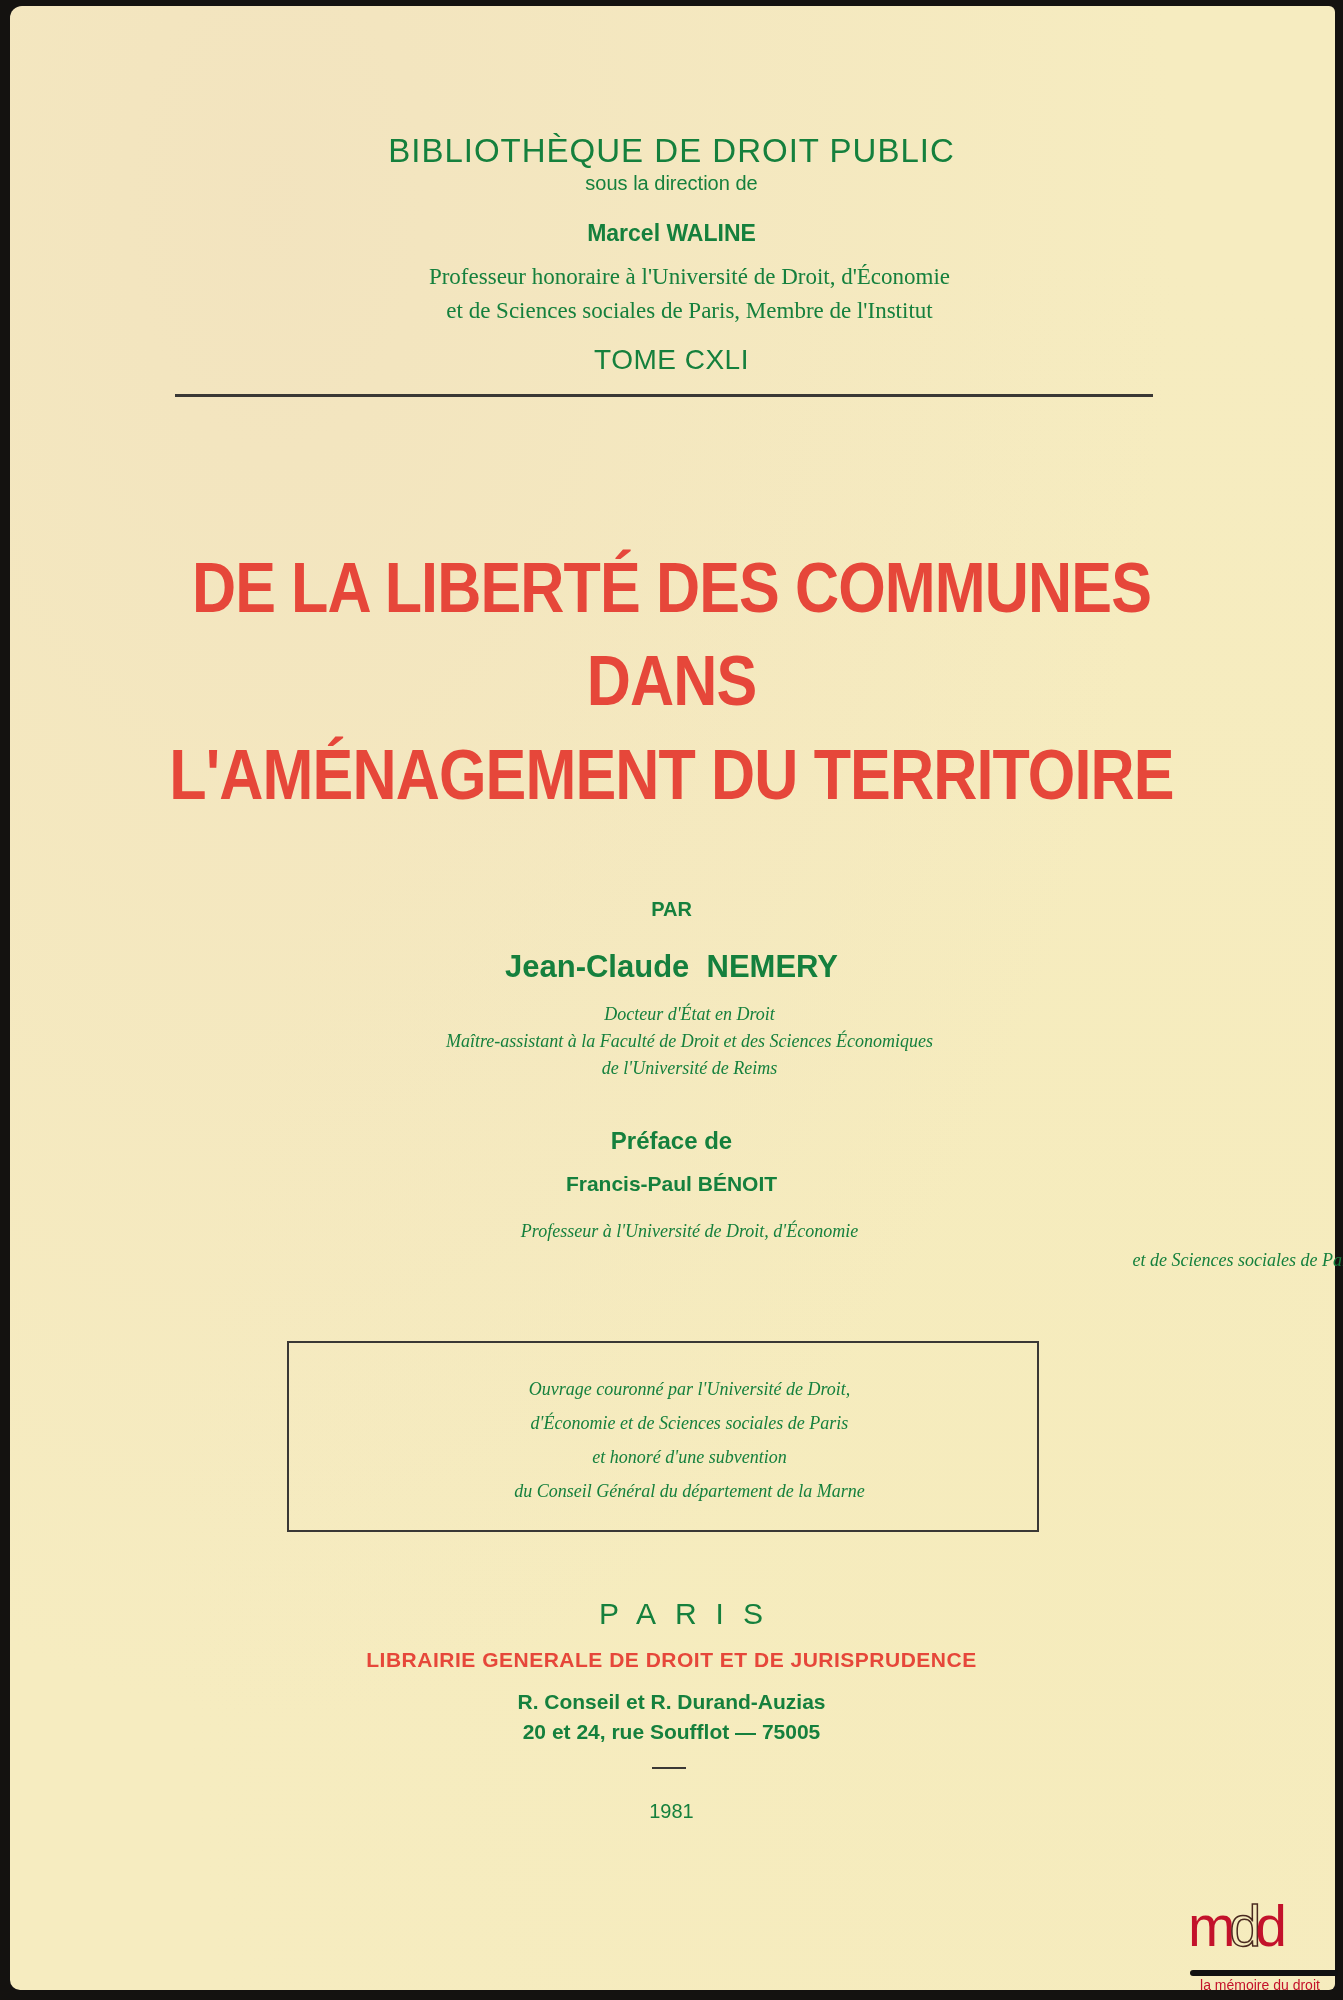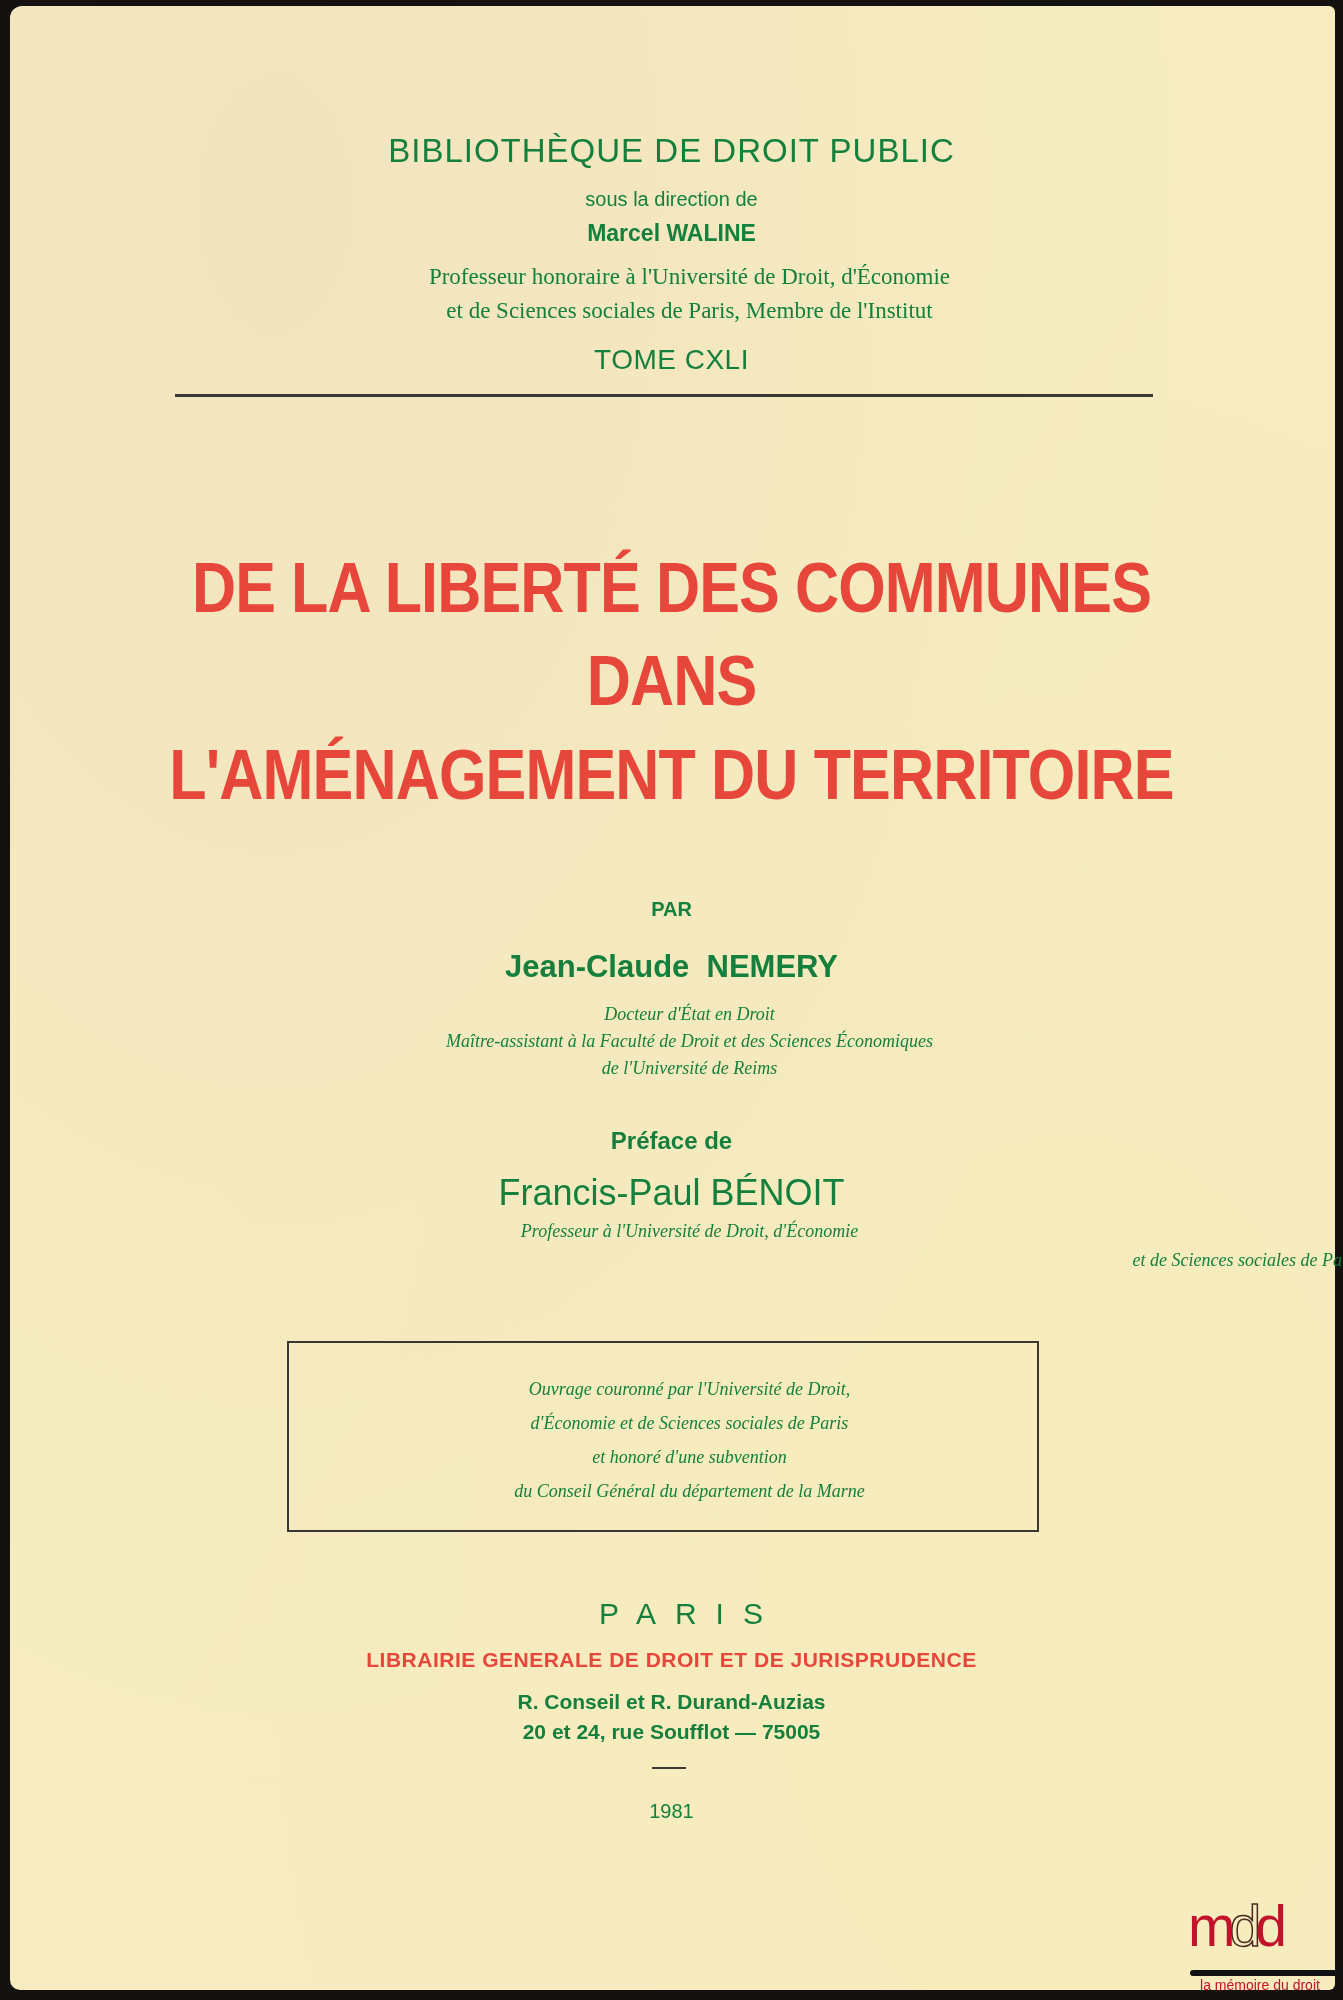--- a/index.html
+++ b/index.html
@@ -9,39 +9,39 @@
       background:#f6ecc0;
       background-image: radial-gradient(ellipse at 20% 10%, rgba(240,222,190,0.6), rgba(0,0,0,0) 60%),
                         radial-gradient(ellipse at 80% 80%, rgba(245,235,185,0.5), rgba(0,0,0,0) 60%);
       border-radius:12px 6px 6px 10px;
     }
     .line { position:absolute; left:0; width:1343px; text-align:center; white-space:nowrap; color:#15803d; }
     .sans { font-family:"Liberation Sans", sans-serif; }
     .serif { font-family:"Liberation Serif", serif;padding-left:18px; }
     .red { color:#e6473a; }
     .series-title { top:132px; font-size:33px; letter-spacing:1px; }
-    .direction { top:188px; font-size:20px; }
+    .direction { top:172px; font-size:20px; }
     .editor { top:220px; font-size:23px; font-weight:bold; }
     .editor-aff { font-size:23px; }
     .aff1 { top:264px; }
     .aff2 { top:298px; }
     .tome { top:344px; font-size:28px; letter-spacing:0.5px; }
     .rule { position:absolute; left:175px; width:978px; top:394px; height:3px; background:#3a3835; }
     .title { font-size:71px; font-weight:bold; letter-spacing:-1px; transform:scaleX(0.86); transform-origin:center; line-height:1; }
     .t1 { top:552px; }
     .t2 { top:645px; }
     .t3 { top:739px; }
     .par { top:898px; font-size:20px; font-weight:bold; }
     .author { top:949px; font-size:31px; font-weight:bold; }
     .it { font-style:italic; font-size:18px; }
     .a1 { top:1004px; }
     .a2 { top:1031px; }
     .a3 { top:1058px; }
     .preface { top:1127px; font-size:24px; font-weight:bold; }
-    .pref-name { top:1172px; font-size:36px; font-weight:normal; }
+    .pref-name { top:1172px; font-size:21px; font-weight:bold; }
     .p1 { top:1221px; }
     .p2 { top:1250px;text-align:right; }
     .box { position:absolute; left:287px; top:1341px; width:748px; height:187px; border:2px solid #3a3835; }
     .b1 { top:1379px; }
     .b2 { top:1413px; }
     .b3 { top:1447px; }
     .b4 { top:1481px; }
     .city { top:1597px; font-size:30px; letter-spacing:19px; padding-left:19px; }
     .publisher { top:1648px; font-size:21px; font-weight:bold; letter-spacing:0.5px; }
     .pub2 { top:1690px; font-size:21px; font-weight:bold; }

